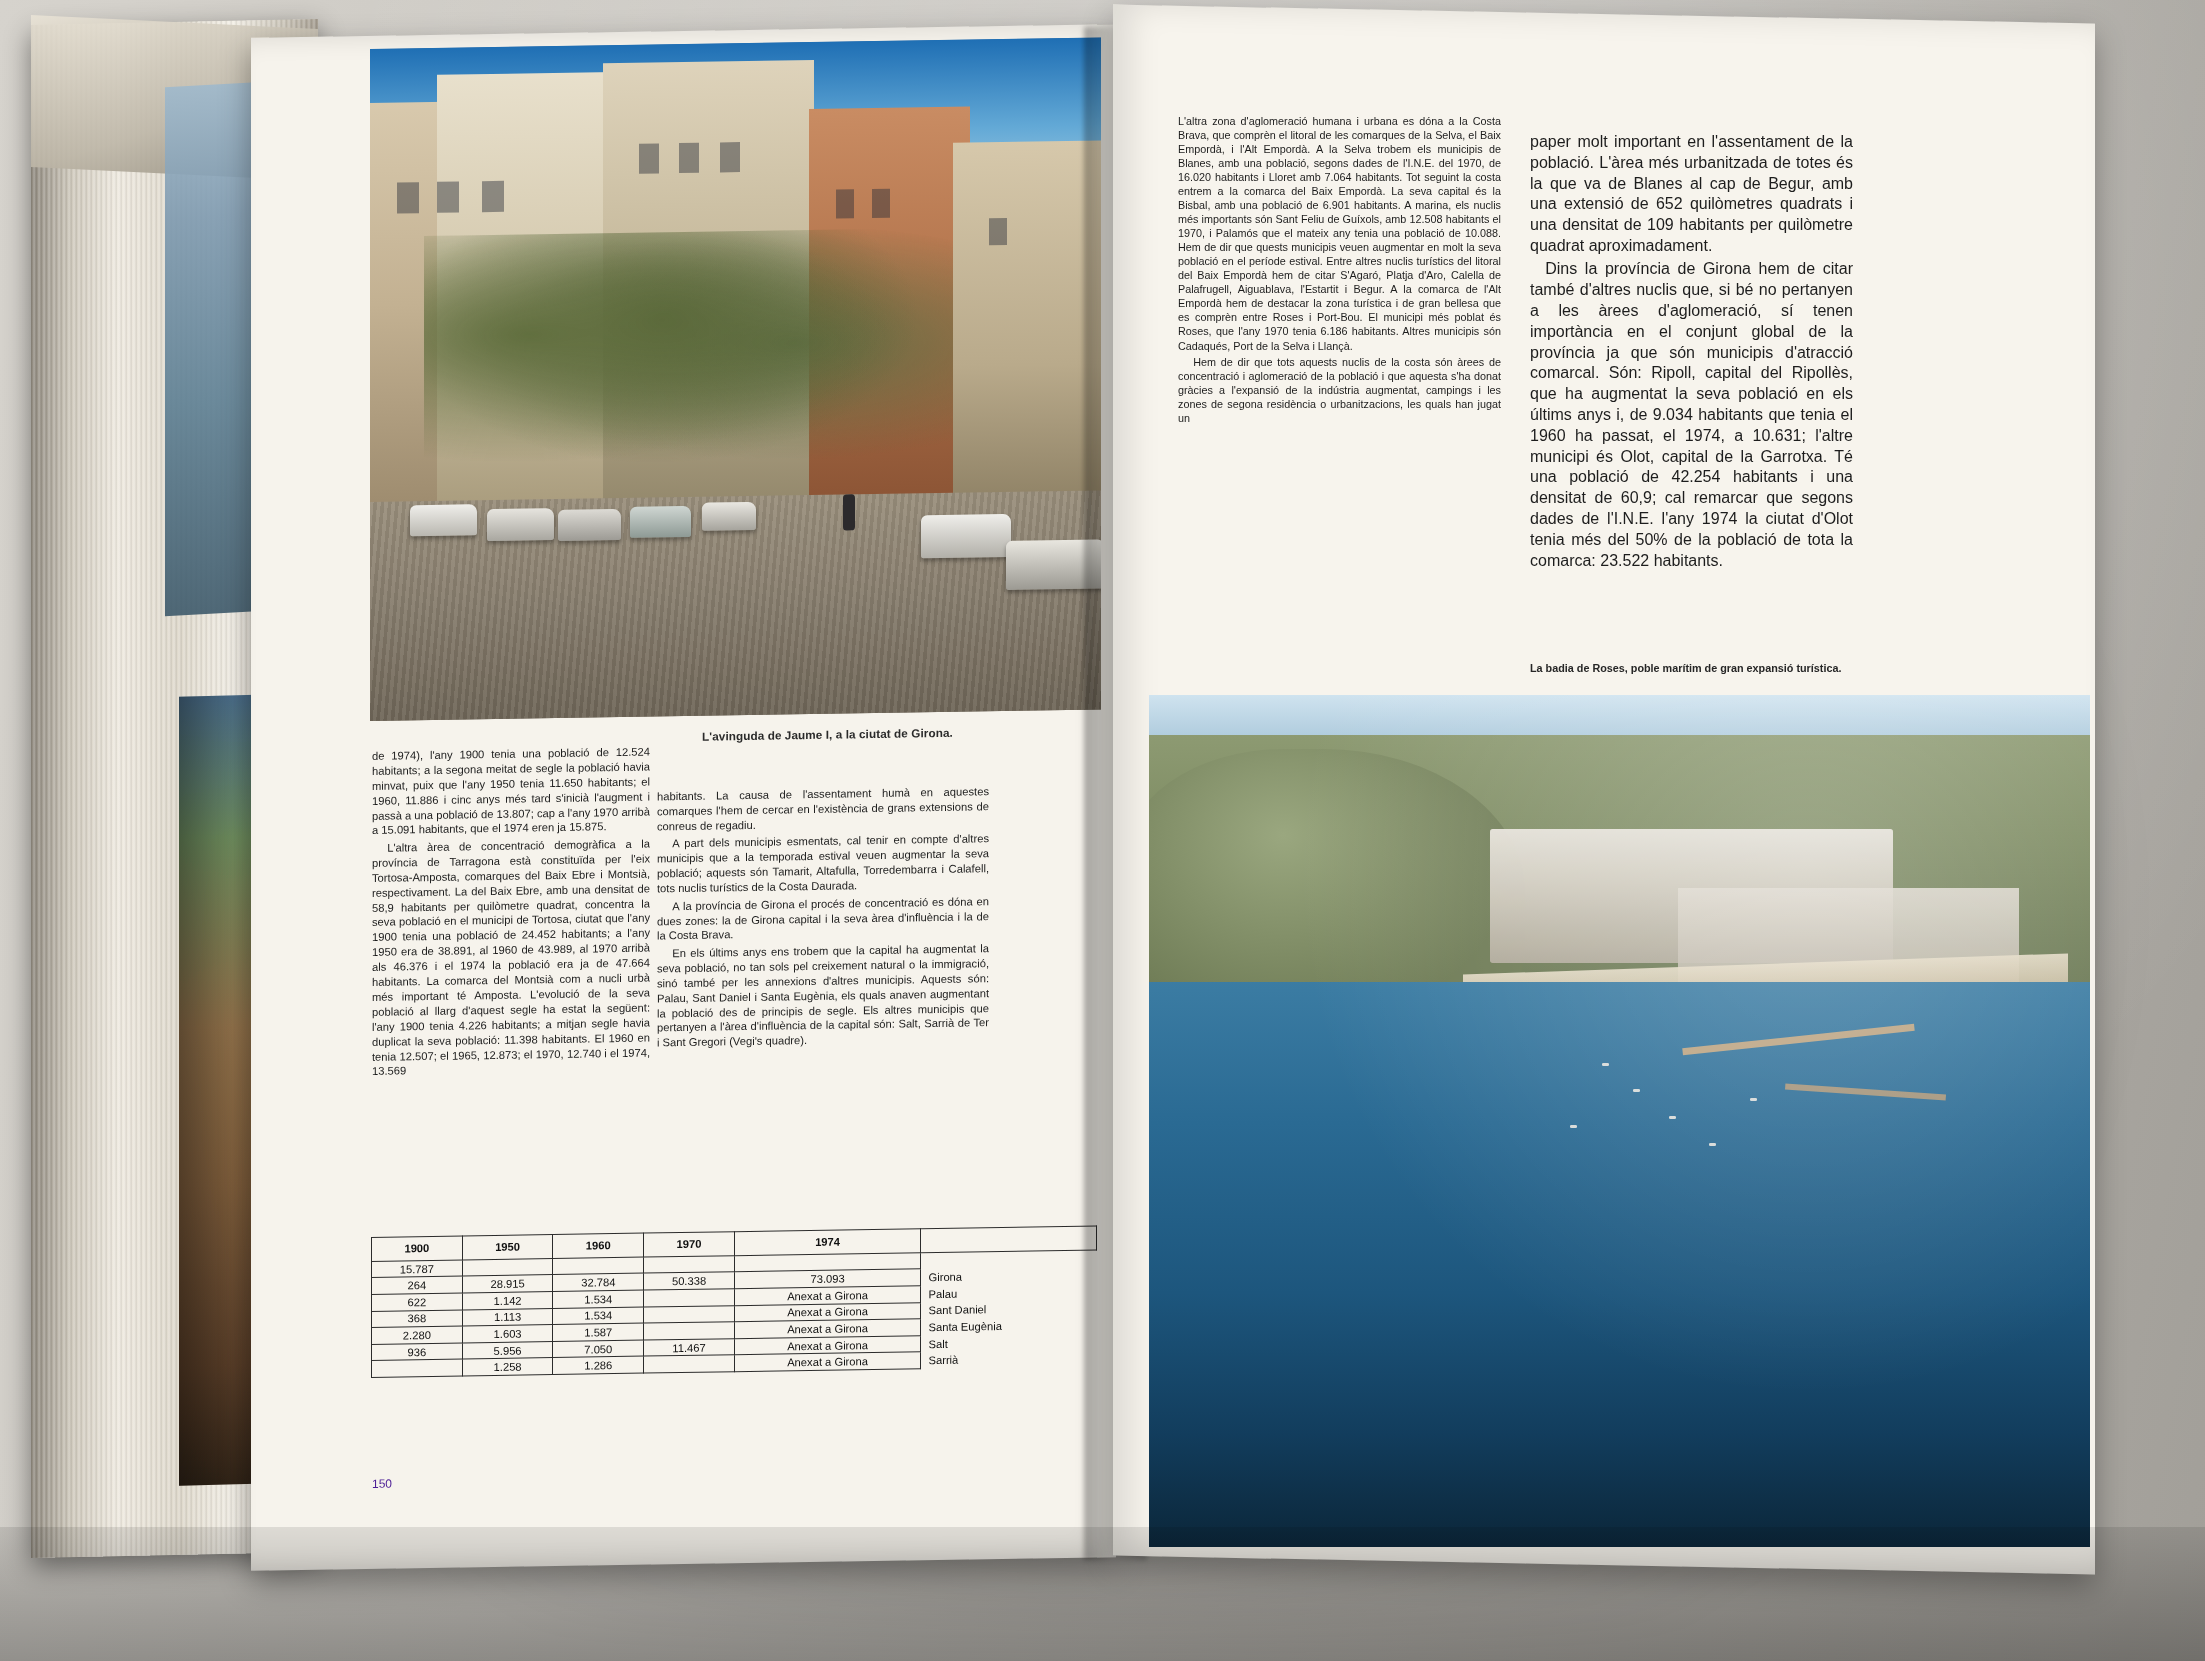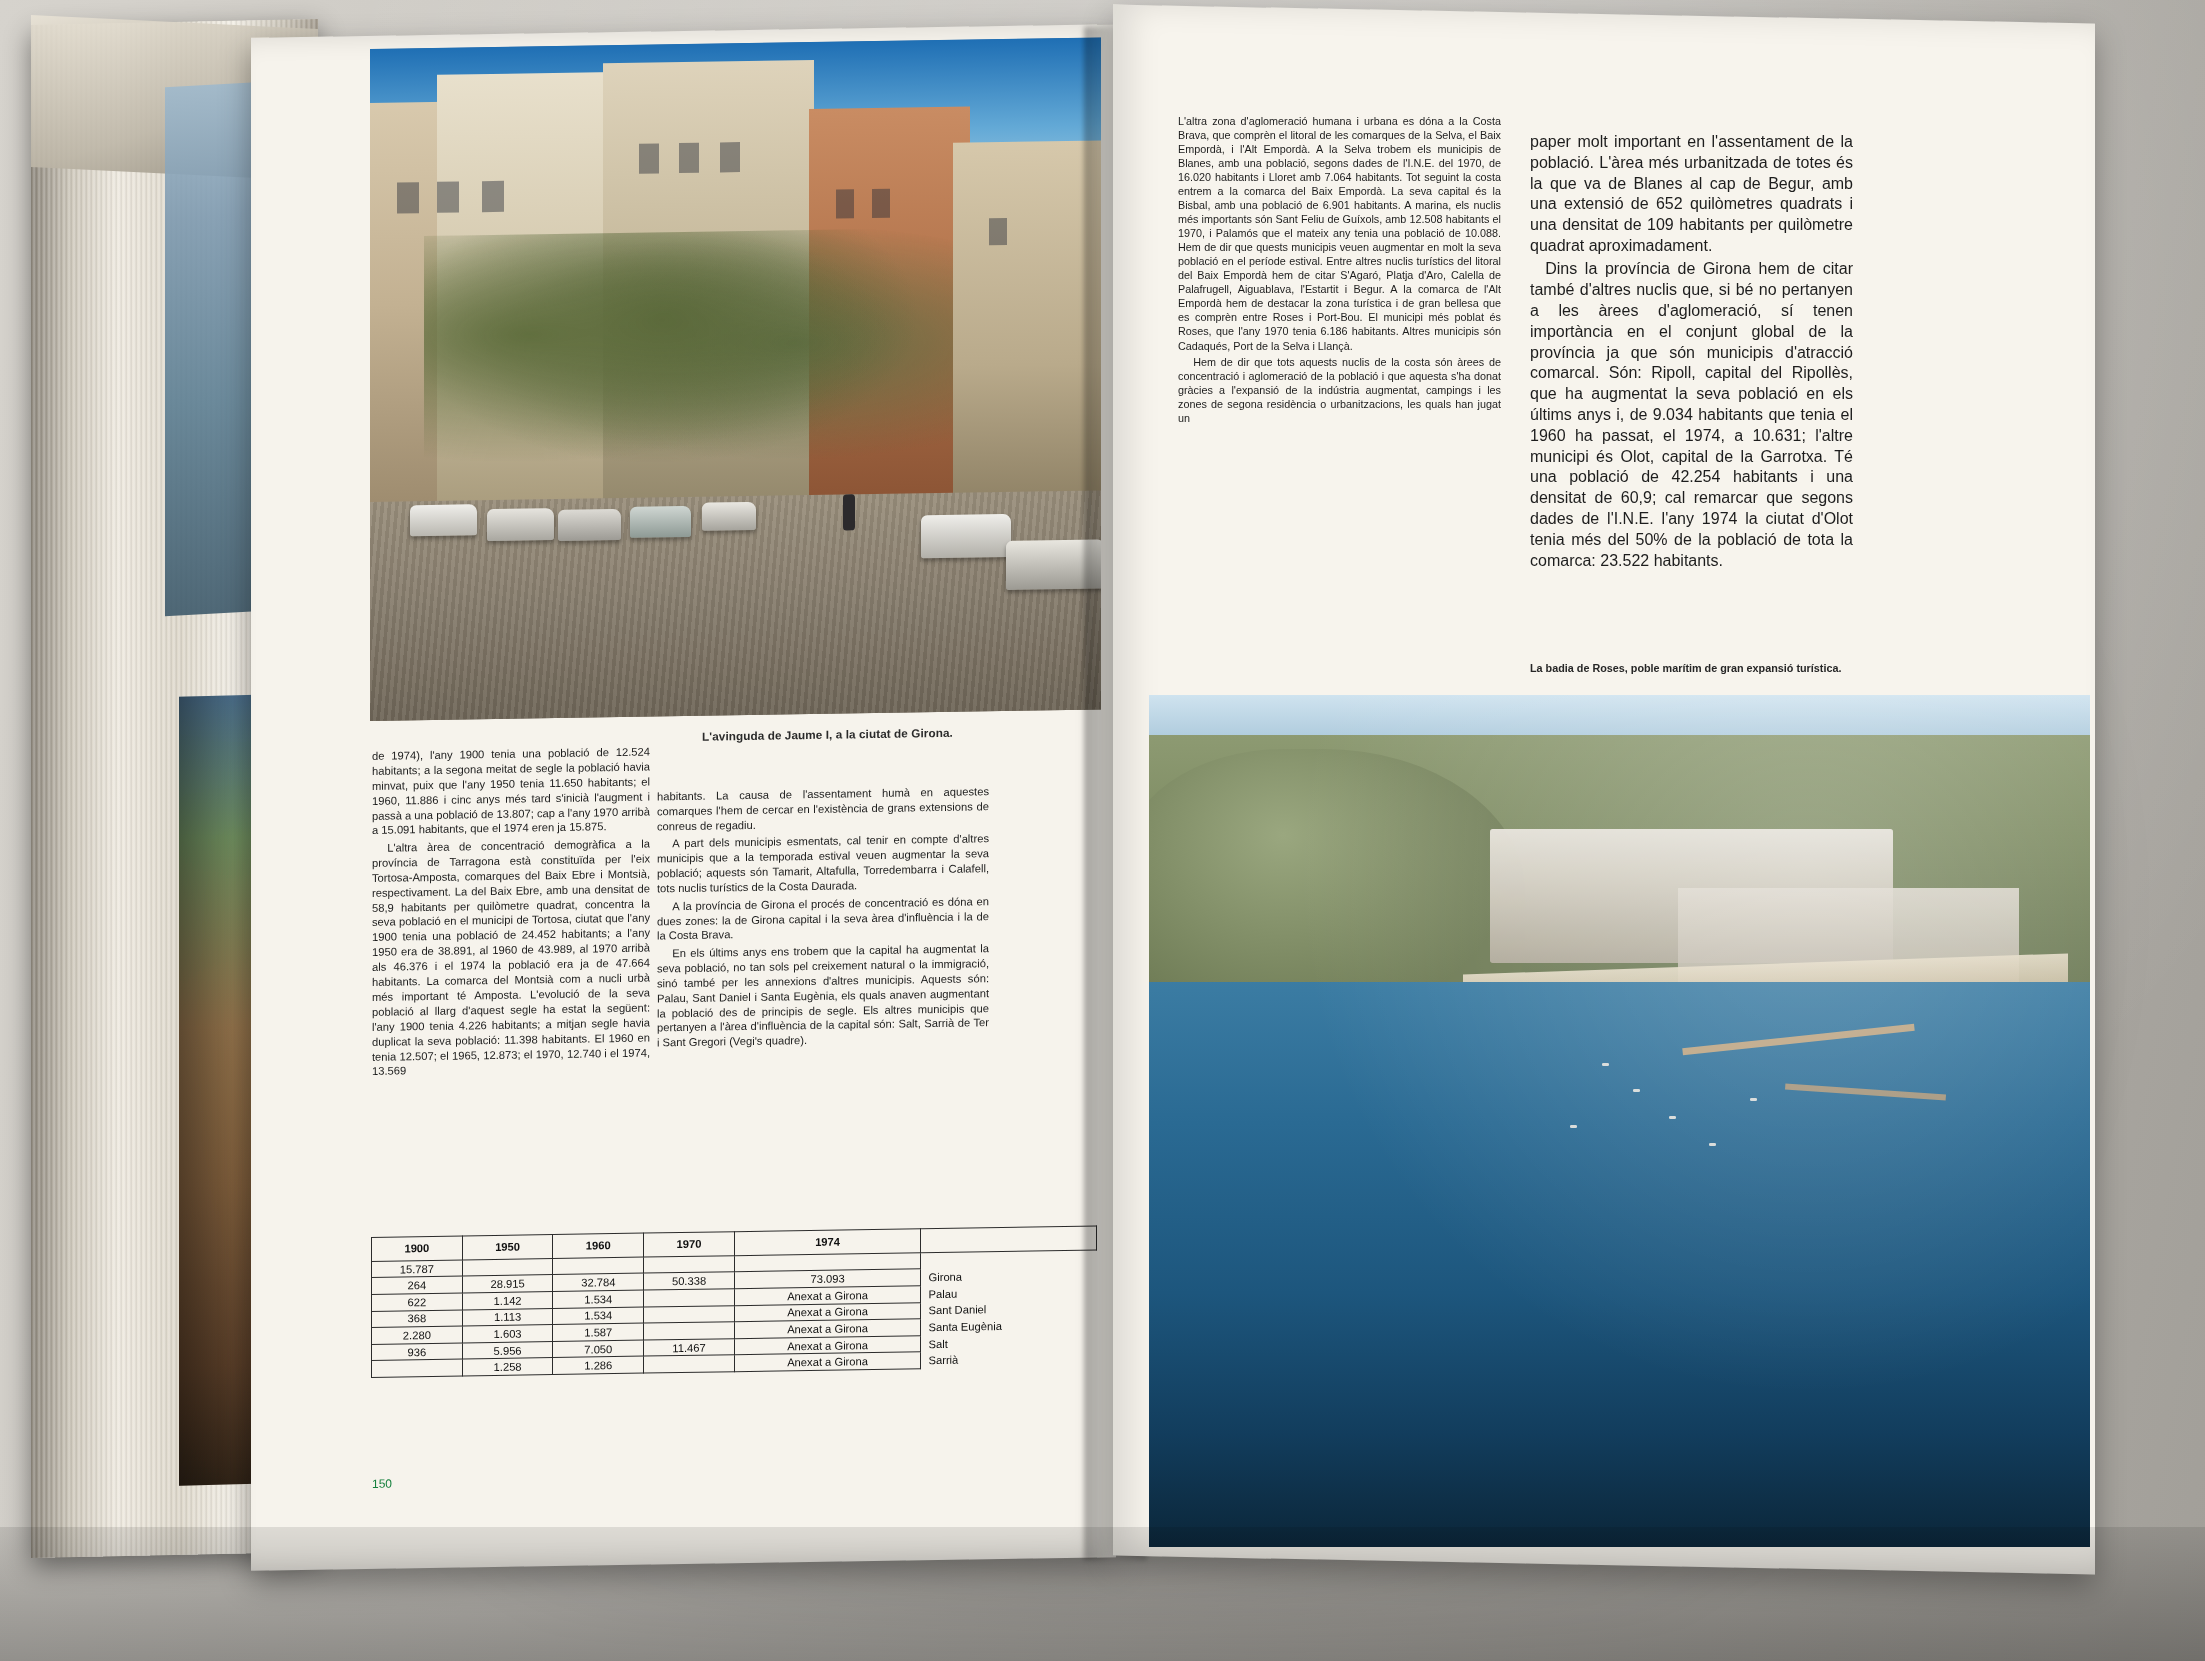--- a/index.html
+++ b/index.html
@@ -86,21 +86,21 @@
   .cap-left{position:absolute;left:406px;top:699px;width:341px;
     font-size:11.7px;font-weight:700;color:#2a2a2a;text-align:center;letter-spacing:0.1px;}
 
   .col{position:absolute;font-size:11.2px;line-height:1.33;color:#1d1d1d;text-align:justify;}
   .col p{margin:0 0 2.7px 0;text-indent:15.2px;}
   .col p.noind{text-indent:0;}
 
   .col-l1{left:121px;top:713px;width:278px;}
   .col-l2{left:406px;top:758px;width:332px;}
 
-  .pagenum{position:absolute;left:121px;top:1441px;font-size:12px;color:#15803d;}
+  .pagenum{position:absolute;left:121px;top:1441px;font-size:12px;color:#4c1d95;}
 
   
   .tbl{position:absolute;left:120px;top:1201px;width:726px;border-collapse:collapse;
     font-size:11.2px;color:#111;}
   .tbl td,.tbl th{border:0.9px solid #2c2c2c;padding:1.8px 4.5px;text-align:center;font-weight:400;}
   .tbl thead th{font-weight:700;padding:5.4px 4.5px;}
   .tbl td.lbl{border:none;text-align:left;padding-left:7.2px;}
 
   
   .col-r1{left:1147px;top:105px;width:323px;font-size:10.8px;line-height:1.3;}

